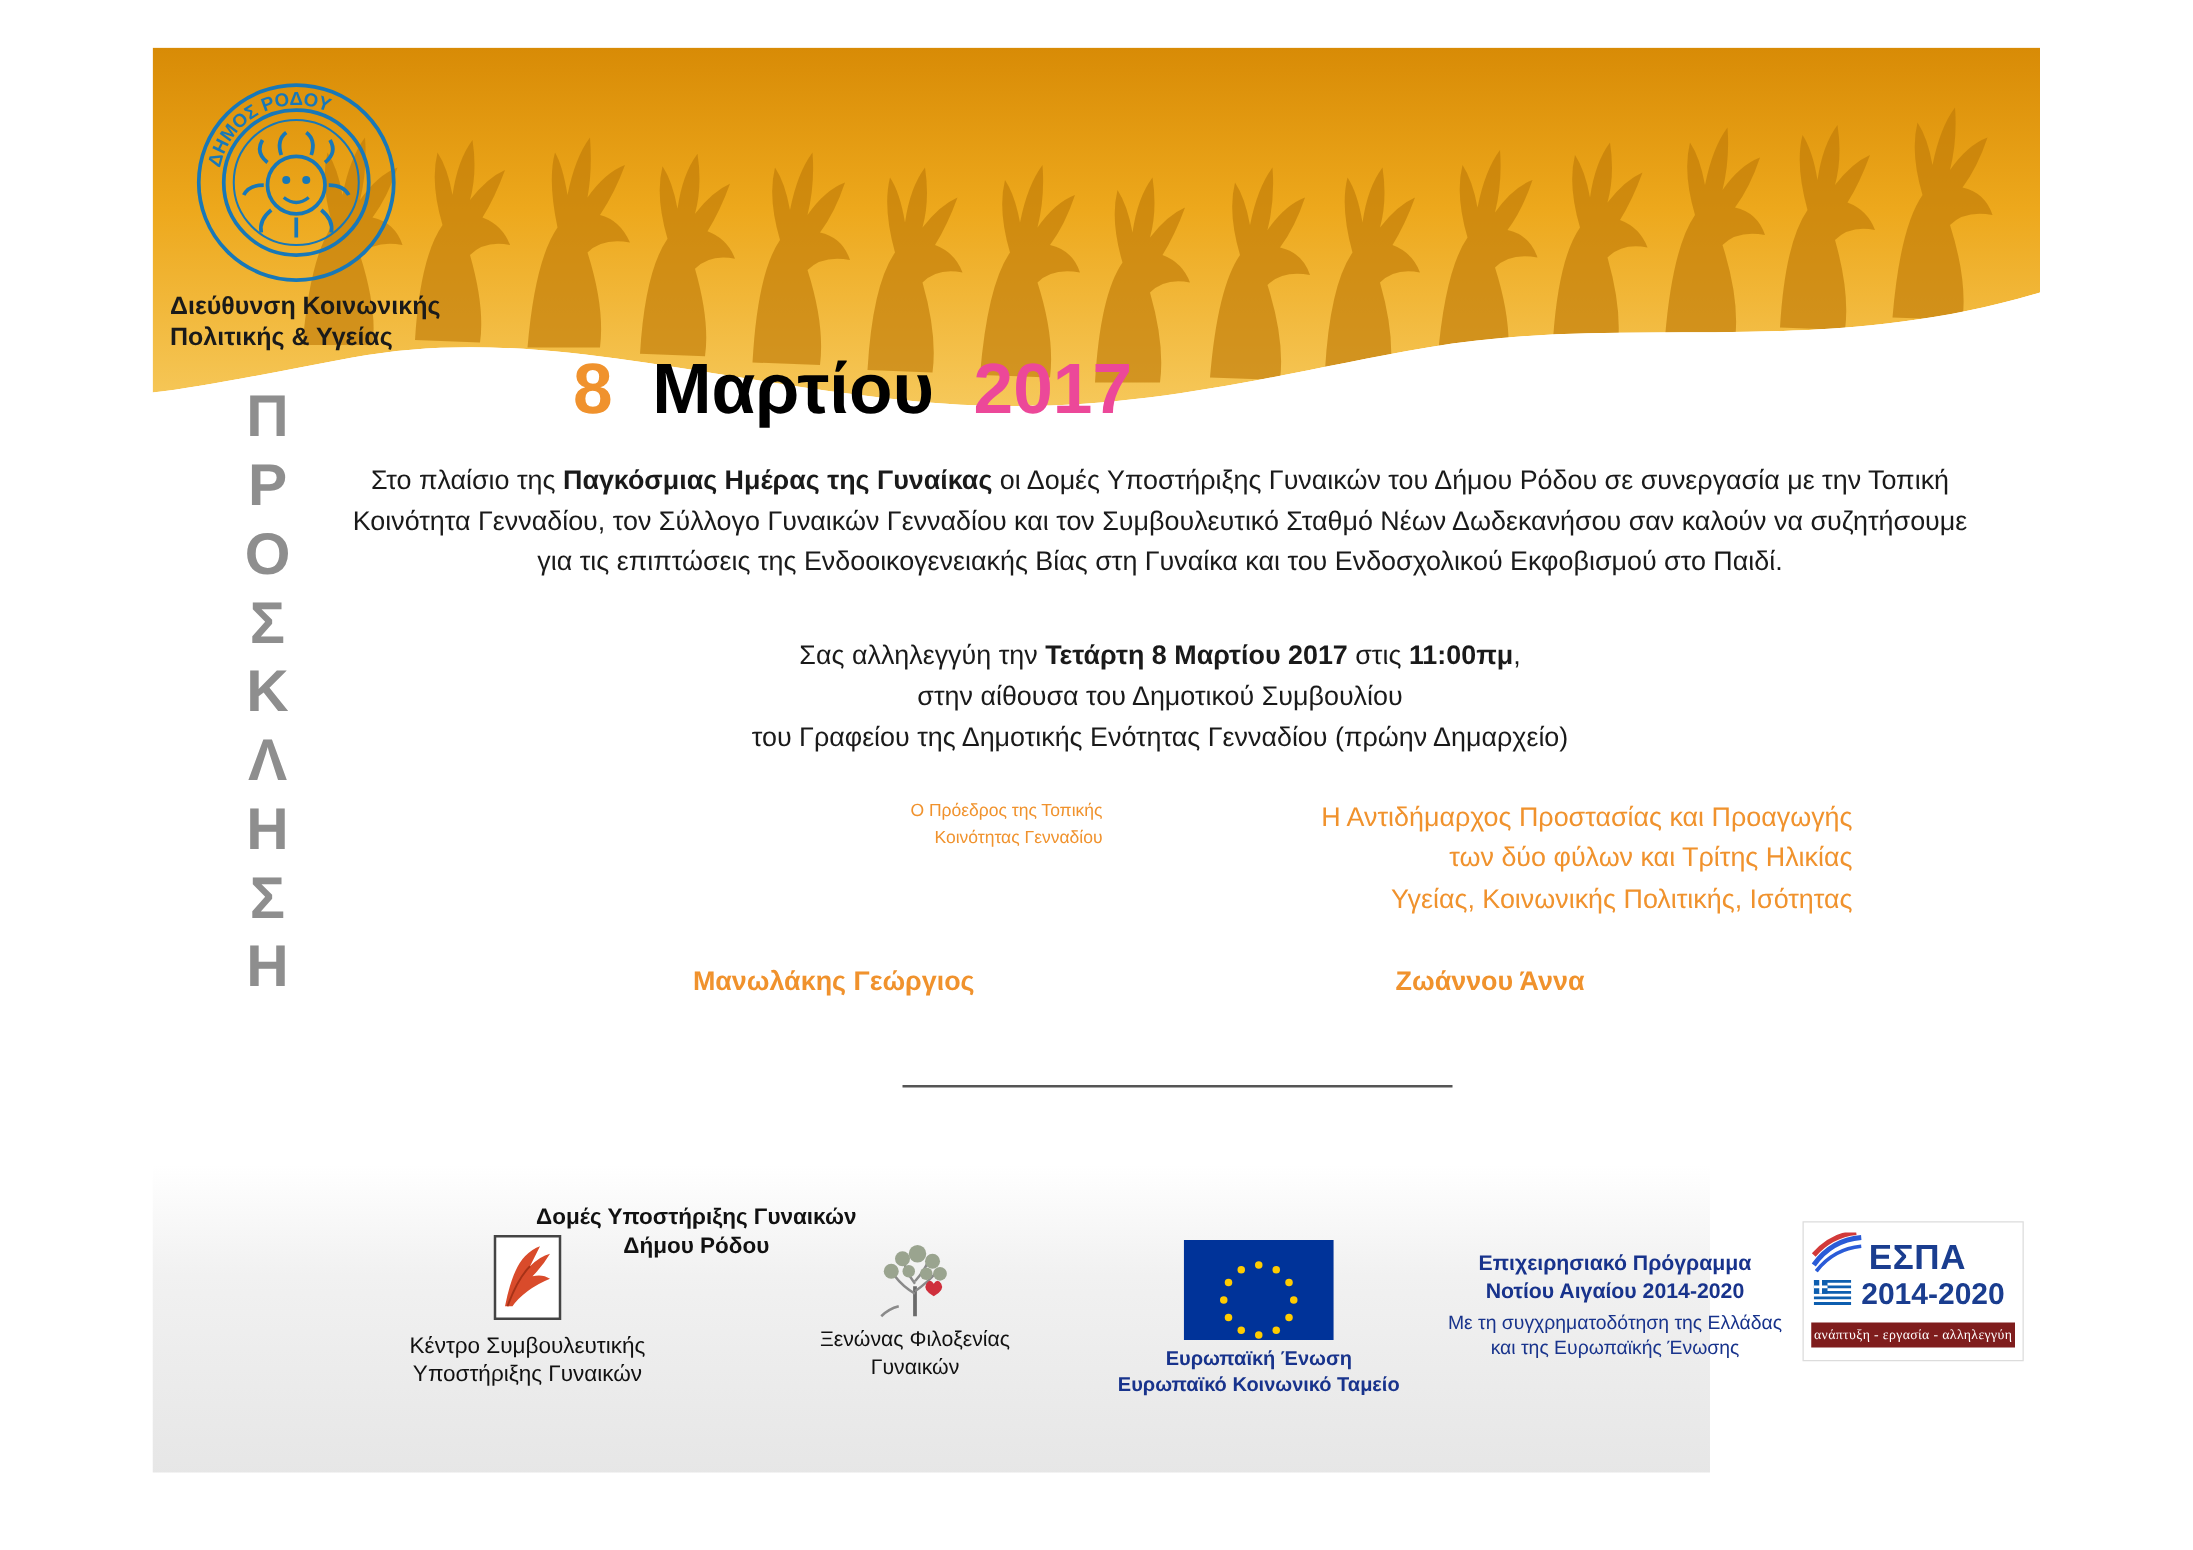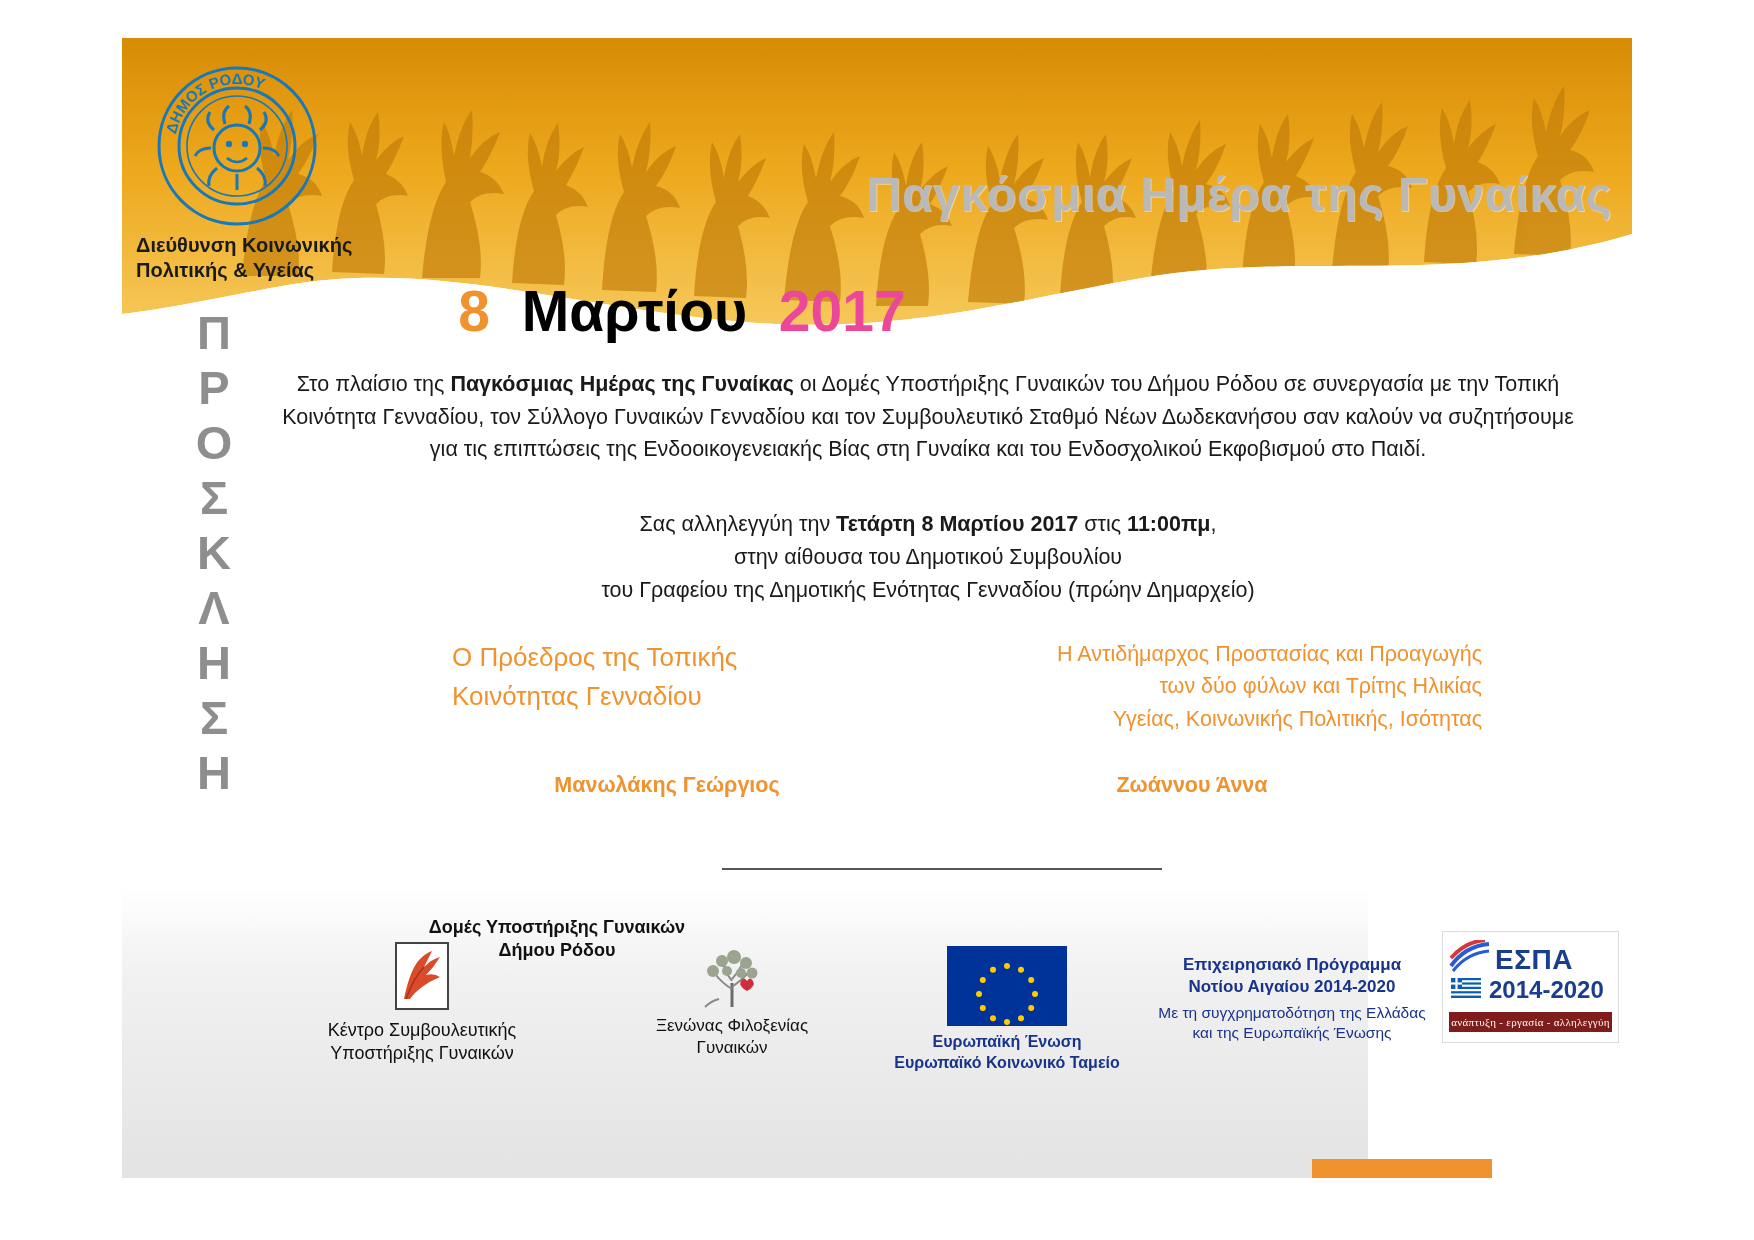--- a/index.html
+++ b/index.html
@@ -129,22 +129,22 @@
     margin: 0;
   }
   .para-2 b { font-weight: bold; }
 
   
   .sig-left {
     position: absolute;
     left: 330px;
     top: 600px;
     width: 430px;
-    text-align: left;
-    font-size: 26px;
+    text-align: right;
+    font-size: 14px;
     color: #f0922d;
     line-height: 1.5;
     z-index: 4;
   }
   .sig-right {
     position: absolute;
     left: 740px;
     top: 600px;
     width: 620px;
     text-align: right;
@@ -182,21 +182,21 @@
     width: 440px;
     height: 2px;
     background: #555555;
     z-index: 4;
   }
 
   
   .footer {
     position: absolute;
     left: 0;
-    top: 848px;
+    top: 894px;
     width: 1246px;
     height: 295px;
     background: linear-gradient(180deg, #ffffff 0%, #f1f1f1 30%, #e3e3e3 100%);
     z-index: 2;
   }
   .footer-orange-tab {
     position: absolute;
     left: 1190px;
     bottom: 0;
     width: 180px;
@@ -416,21 +416,20 @@
           <path d="M80,108 q0,12 0,16"></path>
         </g>
       </g>
     </svg>
 
     <div class="dept-name">
       <div>Διεύθυνση Κοινωνικής</div>
       <div>Πολιτικής &amp; Υγείας</div>
     </div>
 
-    <div class="banner-title">Παγκόσμια Ημέρα της Γυναίκας</div>
   </div>
 
   <div class="vertical-word">
     <span>Π</span>
     <span>Ρ</span>
     <span>Ο</span>
     <span>Σ</span>
     <span>Κ</span>
     <span>Λ</span>
     <span>Η</span>

